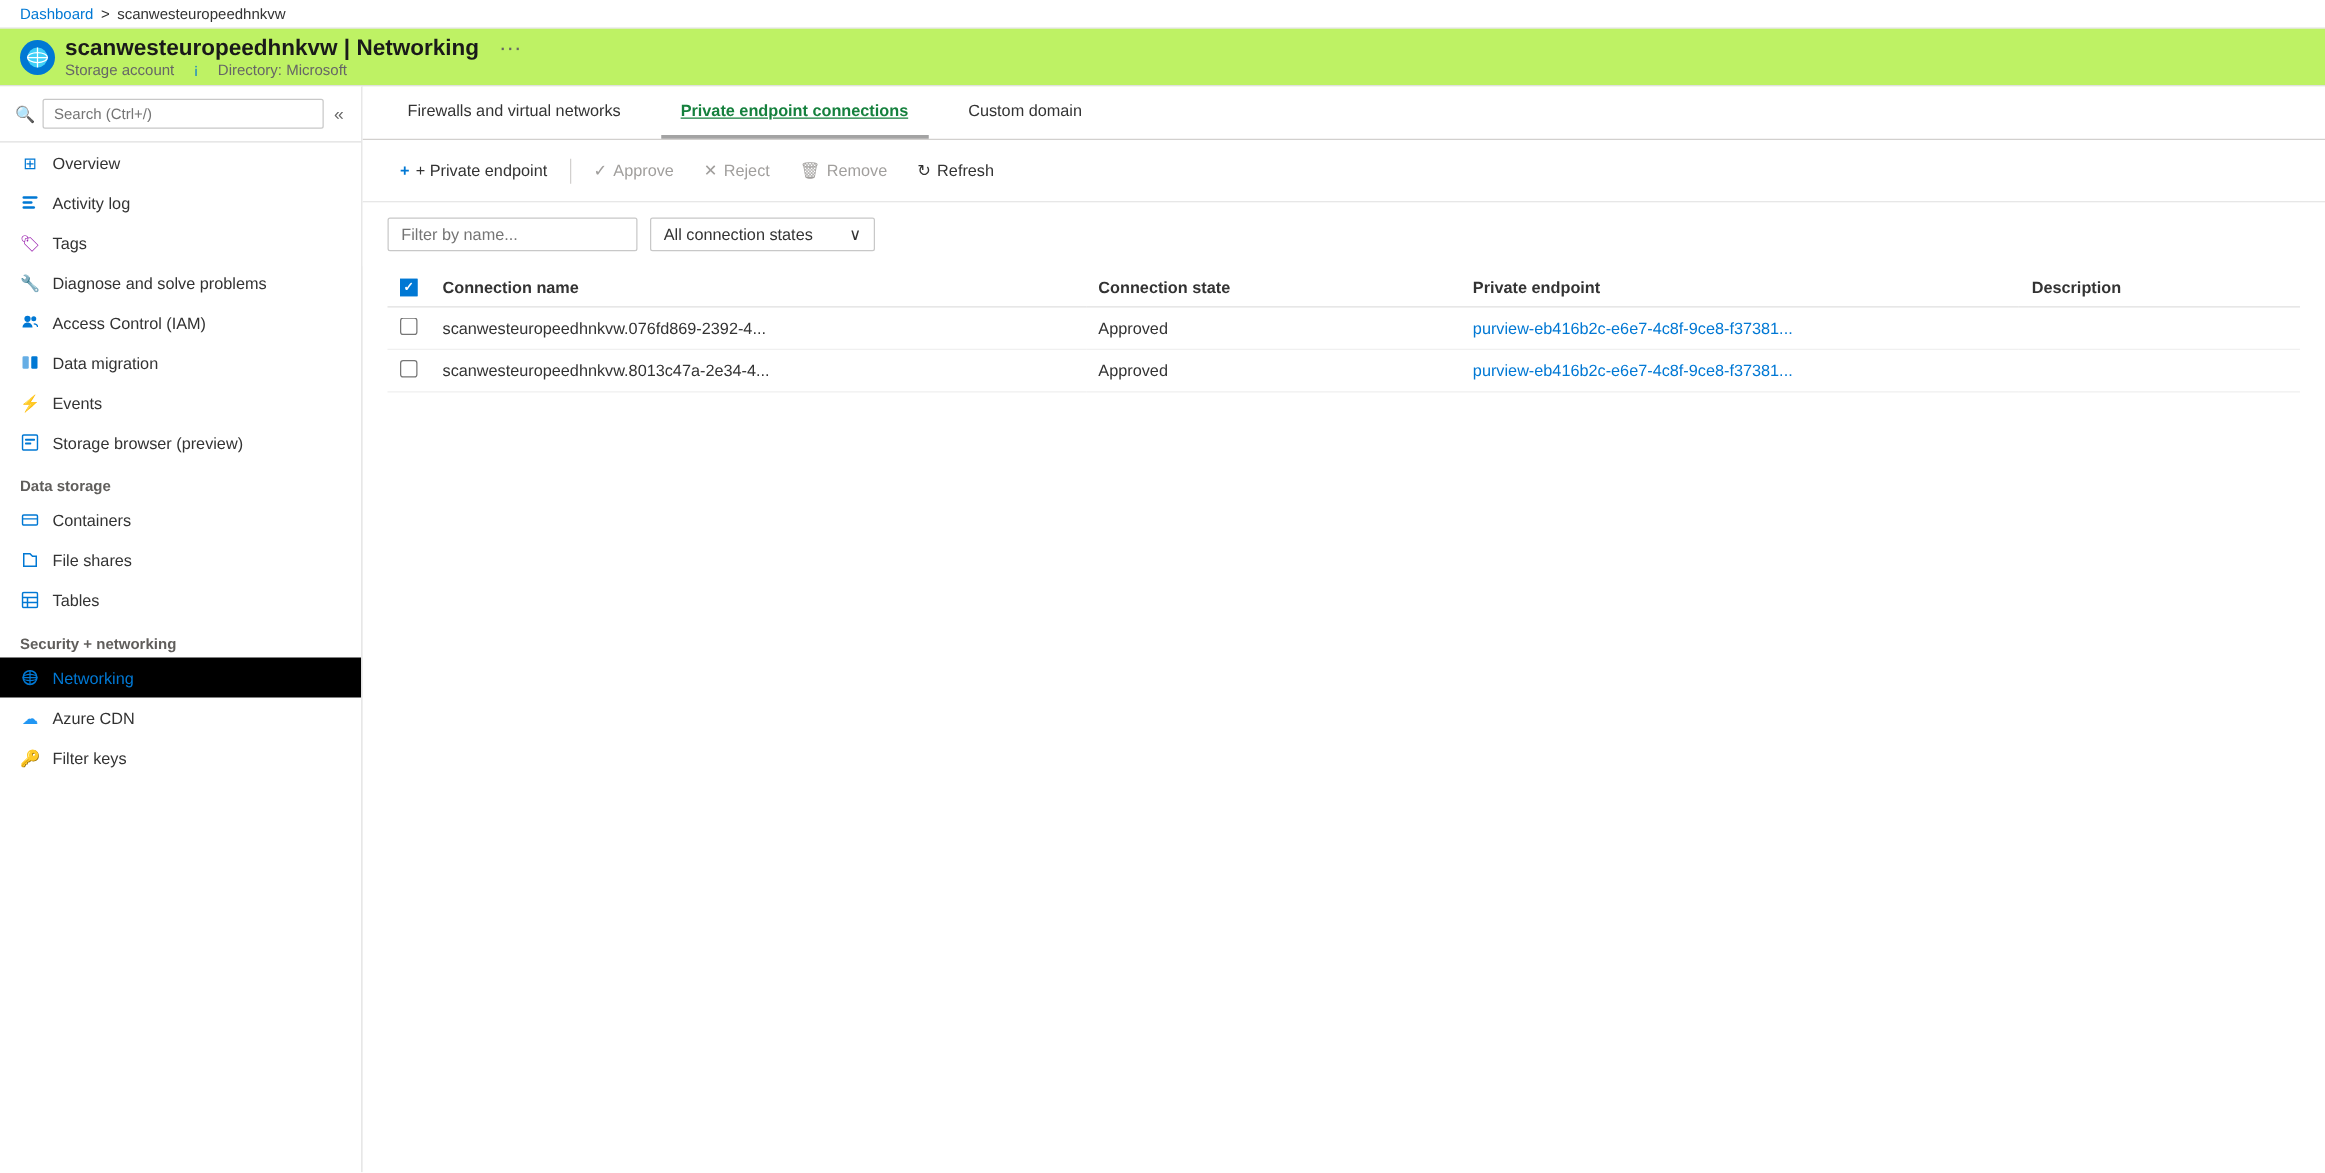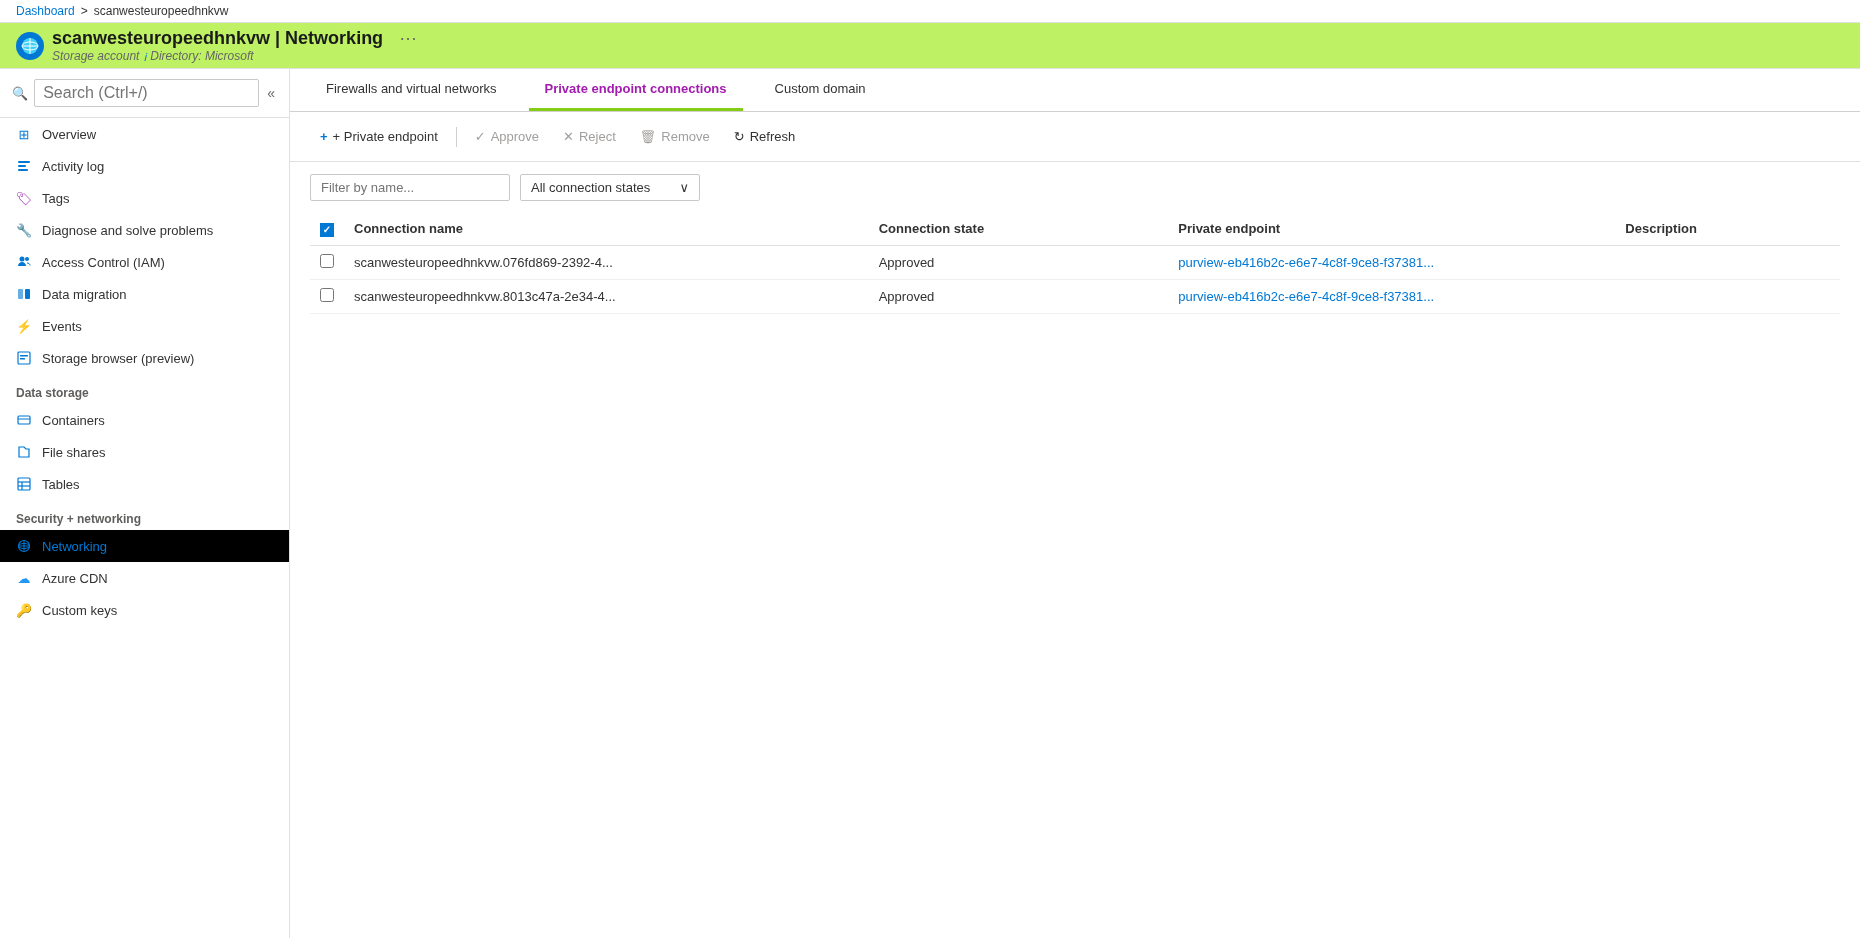--- a/index.html
+++ b/index.html
@@ -2,48 +2,48 @@
 <html><head>
   <meta charset="utf-8">
   <style>
     * { box-sizing: border-box; margin: 0; padding: 0; }
     body { font-family: 'Segoe UI', Arial, sans-serif; font-size: 13px; color: #333; background: #fff; display: flex; flex-direction: column; height: 938px; overflow: hidden; }
 
     
     .top-bar { height: 46px; background: #bef264; border-bottom: 1px solid #e0e0e0; display: flex; align-items: center; padding: 0 16px; gap: 8px; }
     .resource-icon { width: 28px; height: 28px; background: #0078d4; border-radius: 50%; display: flex; align-items: center; justify-content: center; color: #fff; font-size: 12px; flex-shrink: 0; }
     .resource-title { font-size: 18px; font-weight: 600; color: #1a1a1a; }
-    .resource-subtitle { font-size: 12px; color: #666; display: flex; align-items: center; gap: 4px; font-style: italic; }
+    .resource-subtitle { font-size: 12px; color: #666; display: flex; align-items: center; gap: 16px; }
     .info-icon { color: #0078d4; font-size: 11px; }
     .more-btn { color: #666; font-size: 18px; cursor: pointer; margin-left: 8px; }
     .title-block { display: flex; flex-direction: column; }
     .breadcrumb { font-size: 12px; color: #0078d4; display: flex; gap: 6px; align-items: center; padding: 4px 16px; border-bottom: 1px solid #e0e0e0; background: #fff; }
     .breadcrumb span { color: #333; }
 
     
     .main-layout { display: flex; flex: 1; overflow: hidden; }
 
     
     .sidebar { width: 290px; min-width: 290px; border-right: 1px solid #e0e0e0; display: flex; flex-direction: column; overflow: hidden; background: #fff; }
     .search-box { padding: 10px 12px; border-bottom: 1px solid #e0e0e0; display: flex; align-items: center; gap: 6px; }
-    .search-input { flex: 1; border: 1px solid #c8c8c8; border-radius: 2px; padding: 4px 8px; font-size: 16px; color: #333; }
+    .search-input { flex: 1; border: 1px solid #c8c8c8; border-radius: 2px; padding: 4px 8px; font-size: 12px; color: #333; }
     .collapse-btn { color: #666; cursor: pointer; font-size: 14px; padding: 2px; }
     .sidebar-scroll { overflow-y: auto; flex: 1; }
     .sidebar-item { display: flex; align-items: center; gap: 10px; padding: 8px 16px; cursor: pointer; color: #333; font-size: 13px; }
     .sidebar-item.active { background: #000000; color: #0078d4; }
     .sidebar-item .icon { width: 16px; height: 16px; display: flex; align-items: center; justify-content: center; flex-shrink: 0; }
     .section-label { font-size: 12px; font-weight: 600; color: #605e5c; padding: 12px 16px 4px 16px; text-transform: none; }
 
     
     .content { flex: 1; display: flex; flex-direction: column; overflow: hidden; }
 
     
     .tabs { display: flex; align-items: flex-end; border-bottom: 1px solid #d2d0ce; padding: 0 20px; background: #fff; gap: 16px; }
     .tab { padding: 12px 16px; font-size: 13px; cursor: pointer; color: #333; border-bottom: 3px solid transparent; white-space: nowrap; }
-    .tab.active { color: #a21caf; border-bottom: 3px solid #84cc16; font-weight: 600; }
+    .tab.active { color: #15803d; border-bottom: 3px solid #a3a3a3; font-weight: 600; text-decoration: underline; }
 
     
     .toolbar { display: flex; align-items: center; gap: 4px; padding: 12px 20px; border-bottom: 1px solid #e0e0e0; background: #fff; }
     .toolbar-btn { display: flex; align-items: center; gap: 5px; padding: 5px 10px; background: #fff; border: none; font-size: 13px; color: #333; cursor: pointer; border-radius: 2px; }
     .toolbar-btn.disabled { color: #a19f9d; cursor: default; }
     .toolbar-sep { width: 1px; height: 20px; background: #d2d0ce; margin: 0 4px; }
 
     
     .filter-row { display: flex; align-items: center; gap: 10px; padding: 12px 20px; background: #fff; }
     .filter-input { border: 1px solid #c8c8c8; border-radius: 2px; padding: 5px 10px; font-size: 13px; width: 200px; color: #be185d; }
@@ -222,21 +222,21 @@
           </svg>
         </span>
         <span>Networking</span>
       </div>
       <div class="sidebar-item">
         <span class="icon icon-cdn">☁</span>
         <span>Azure CDN</span>
       </div>
       <div class="sidebar-item">
         <span class="icon icon-keys">🔑</span>
-        <span>Custom keys</span>
+        <span>Filter keys</span>
       </div>
     </div>
   </div>
 
   <div class="content">
 
     <div class="tabs">
       <div class="tab">Firewalls and virtual networks</div>
       <div class="tab active">Private endpoint connections</div>
       <div class="tab">Custom domain</div>

